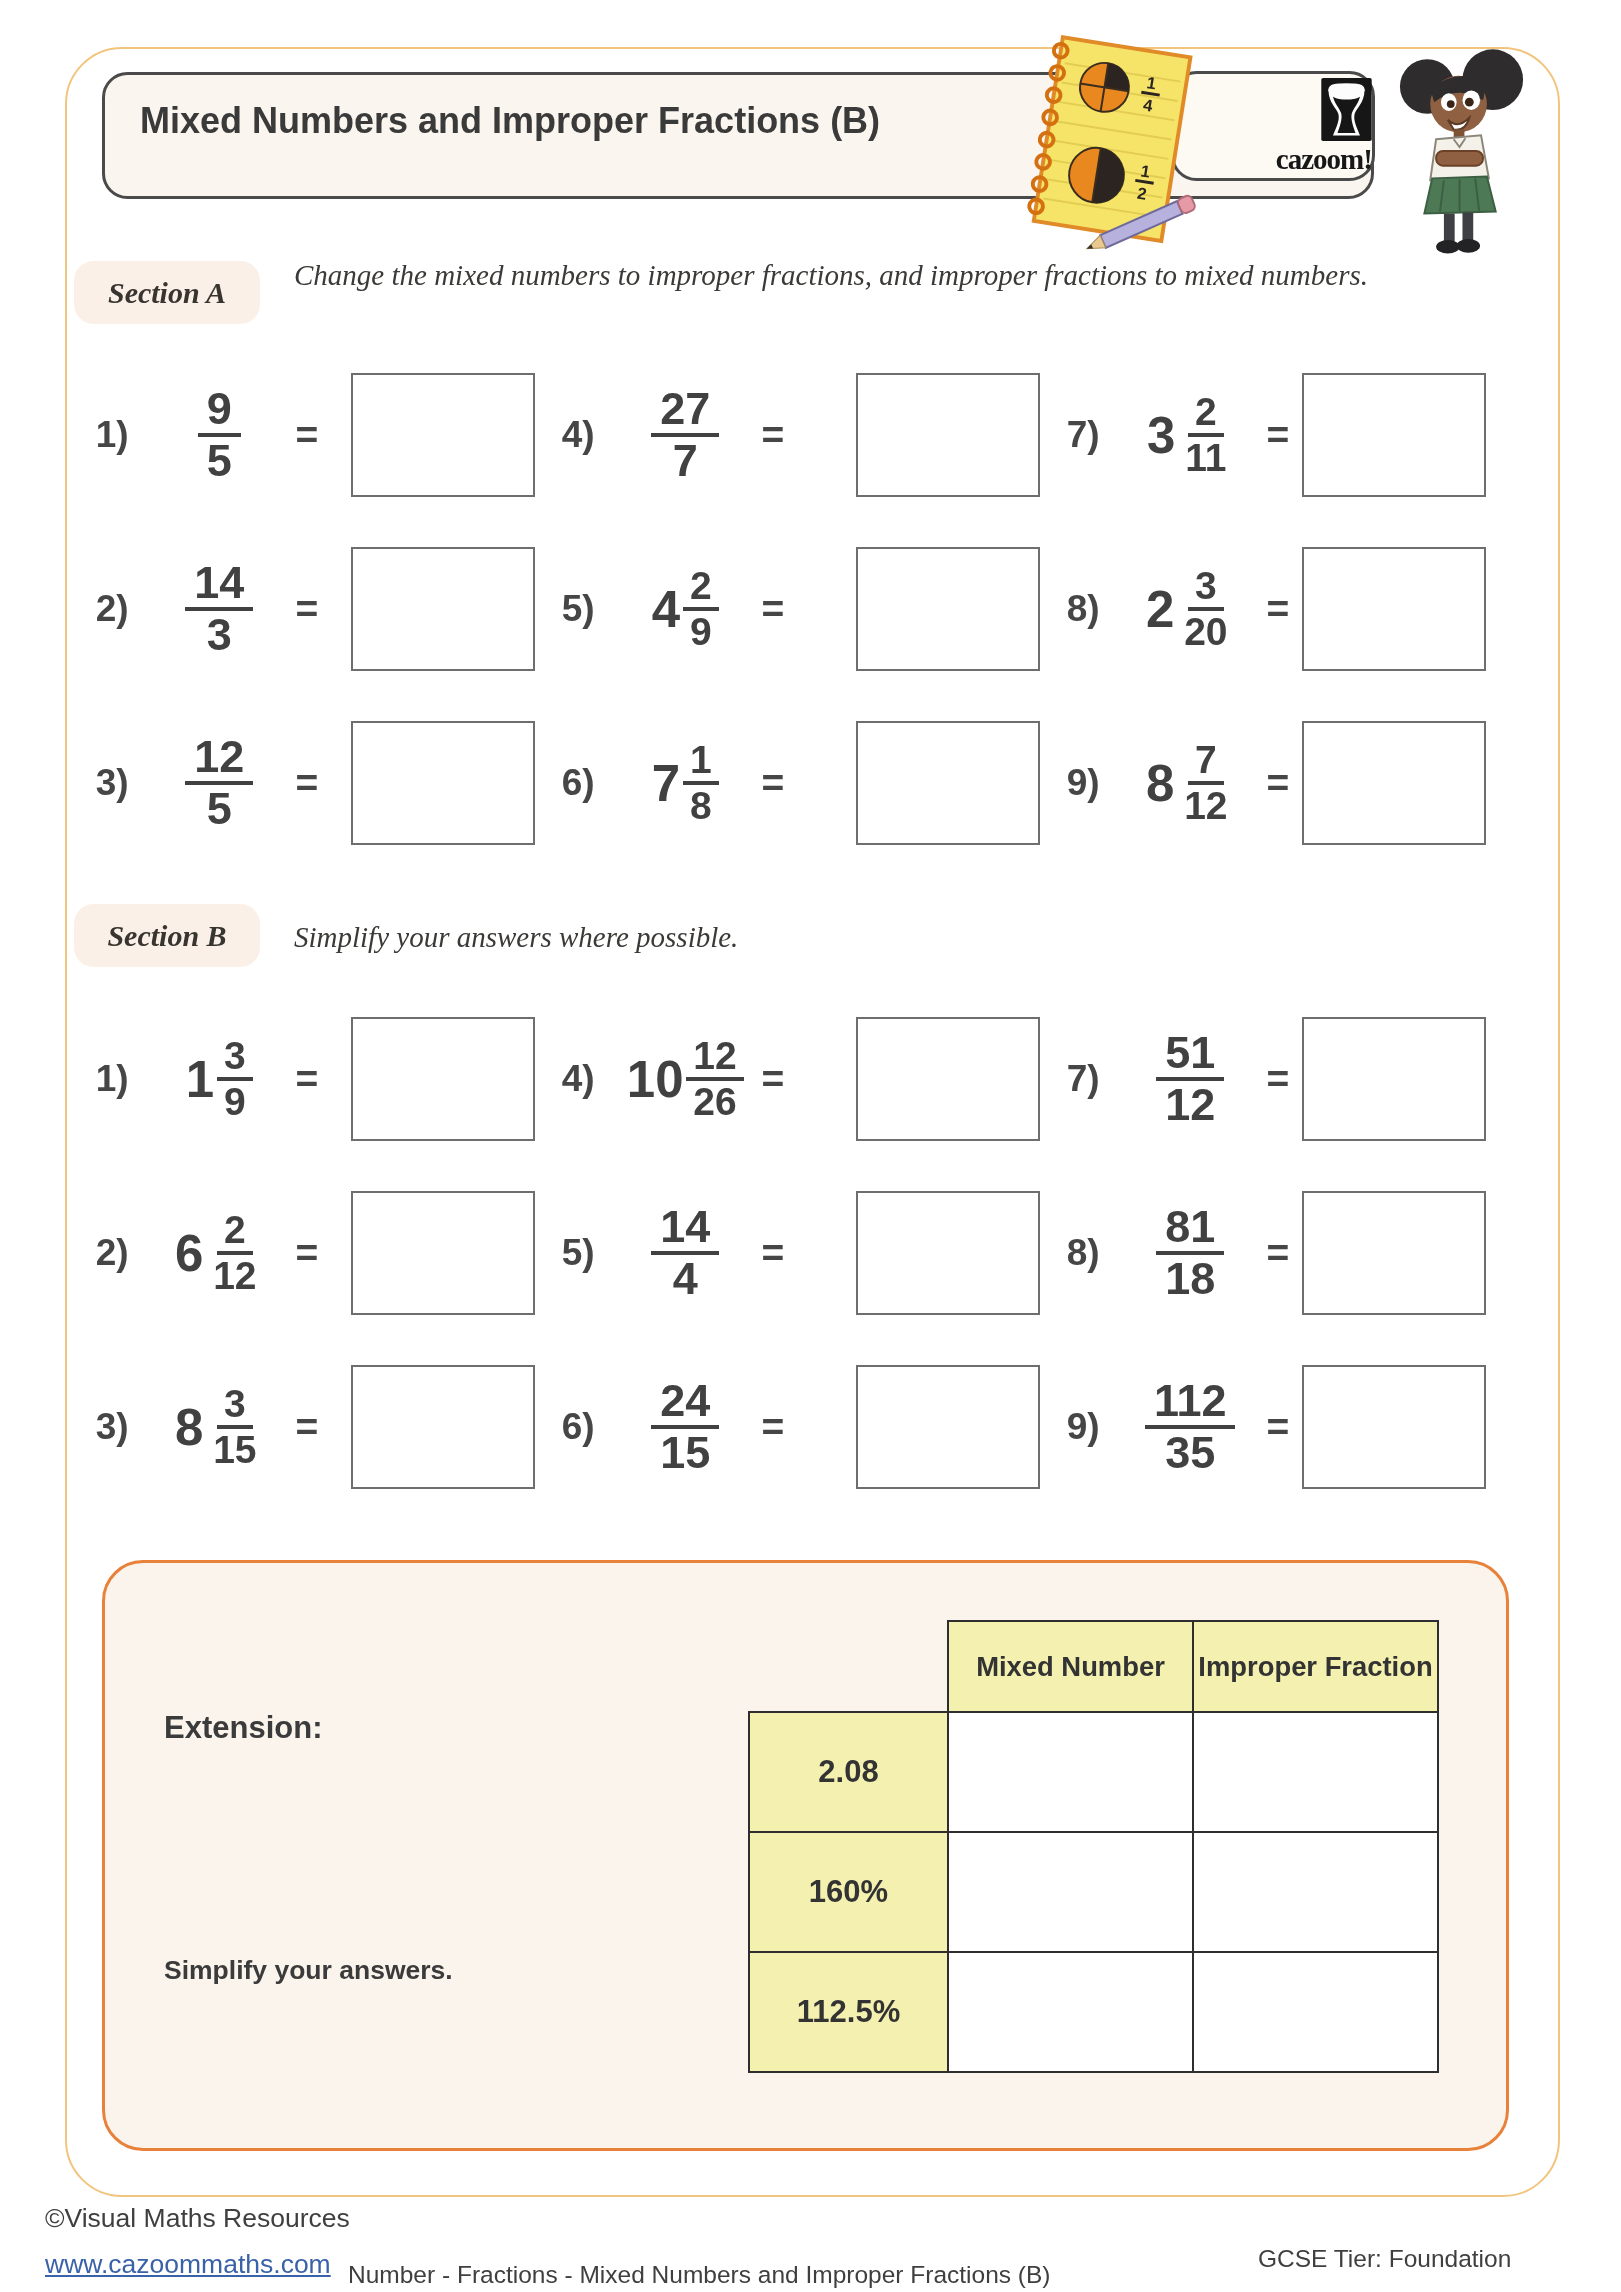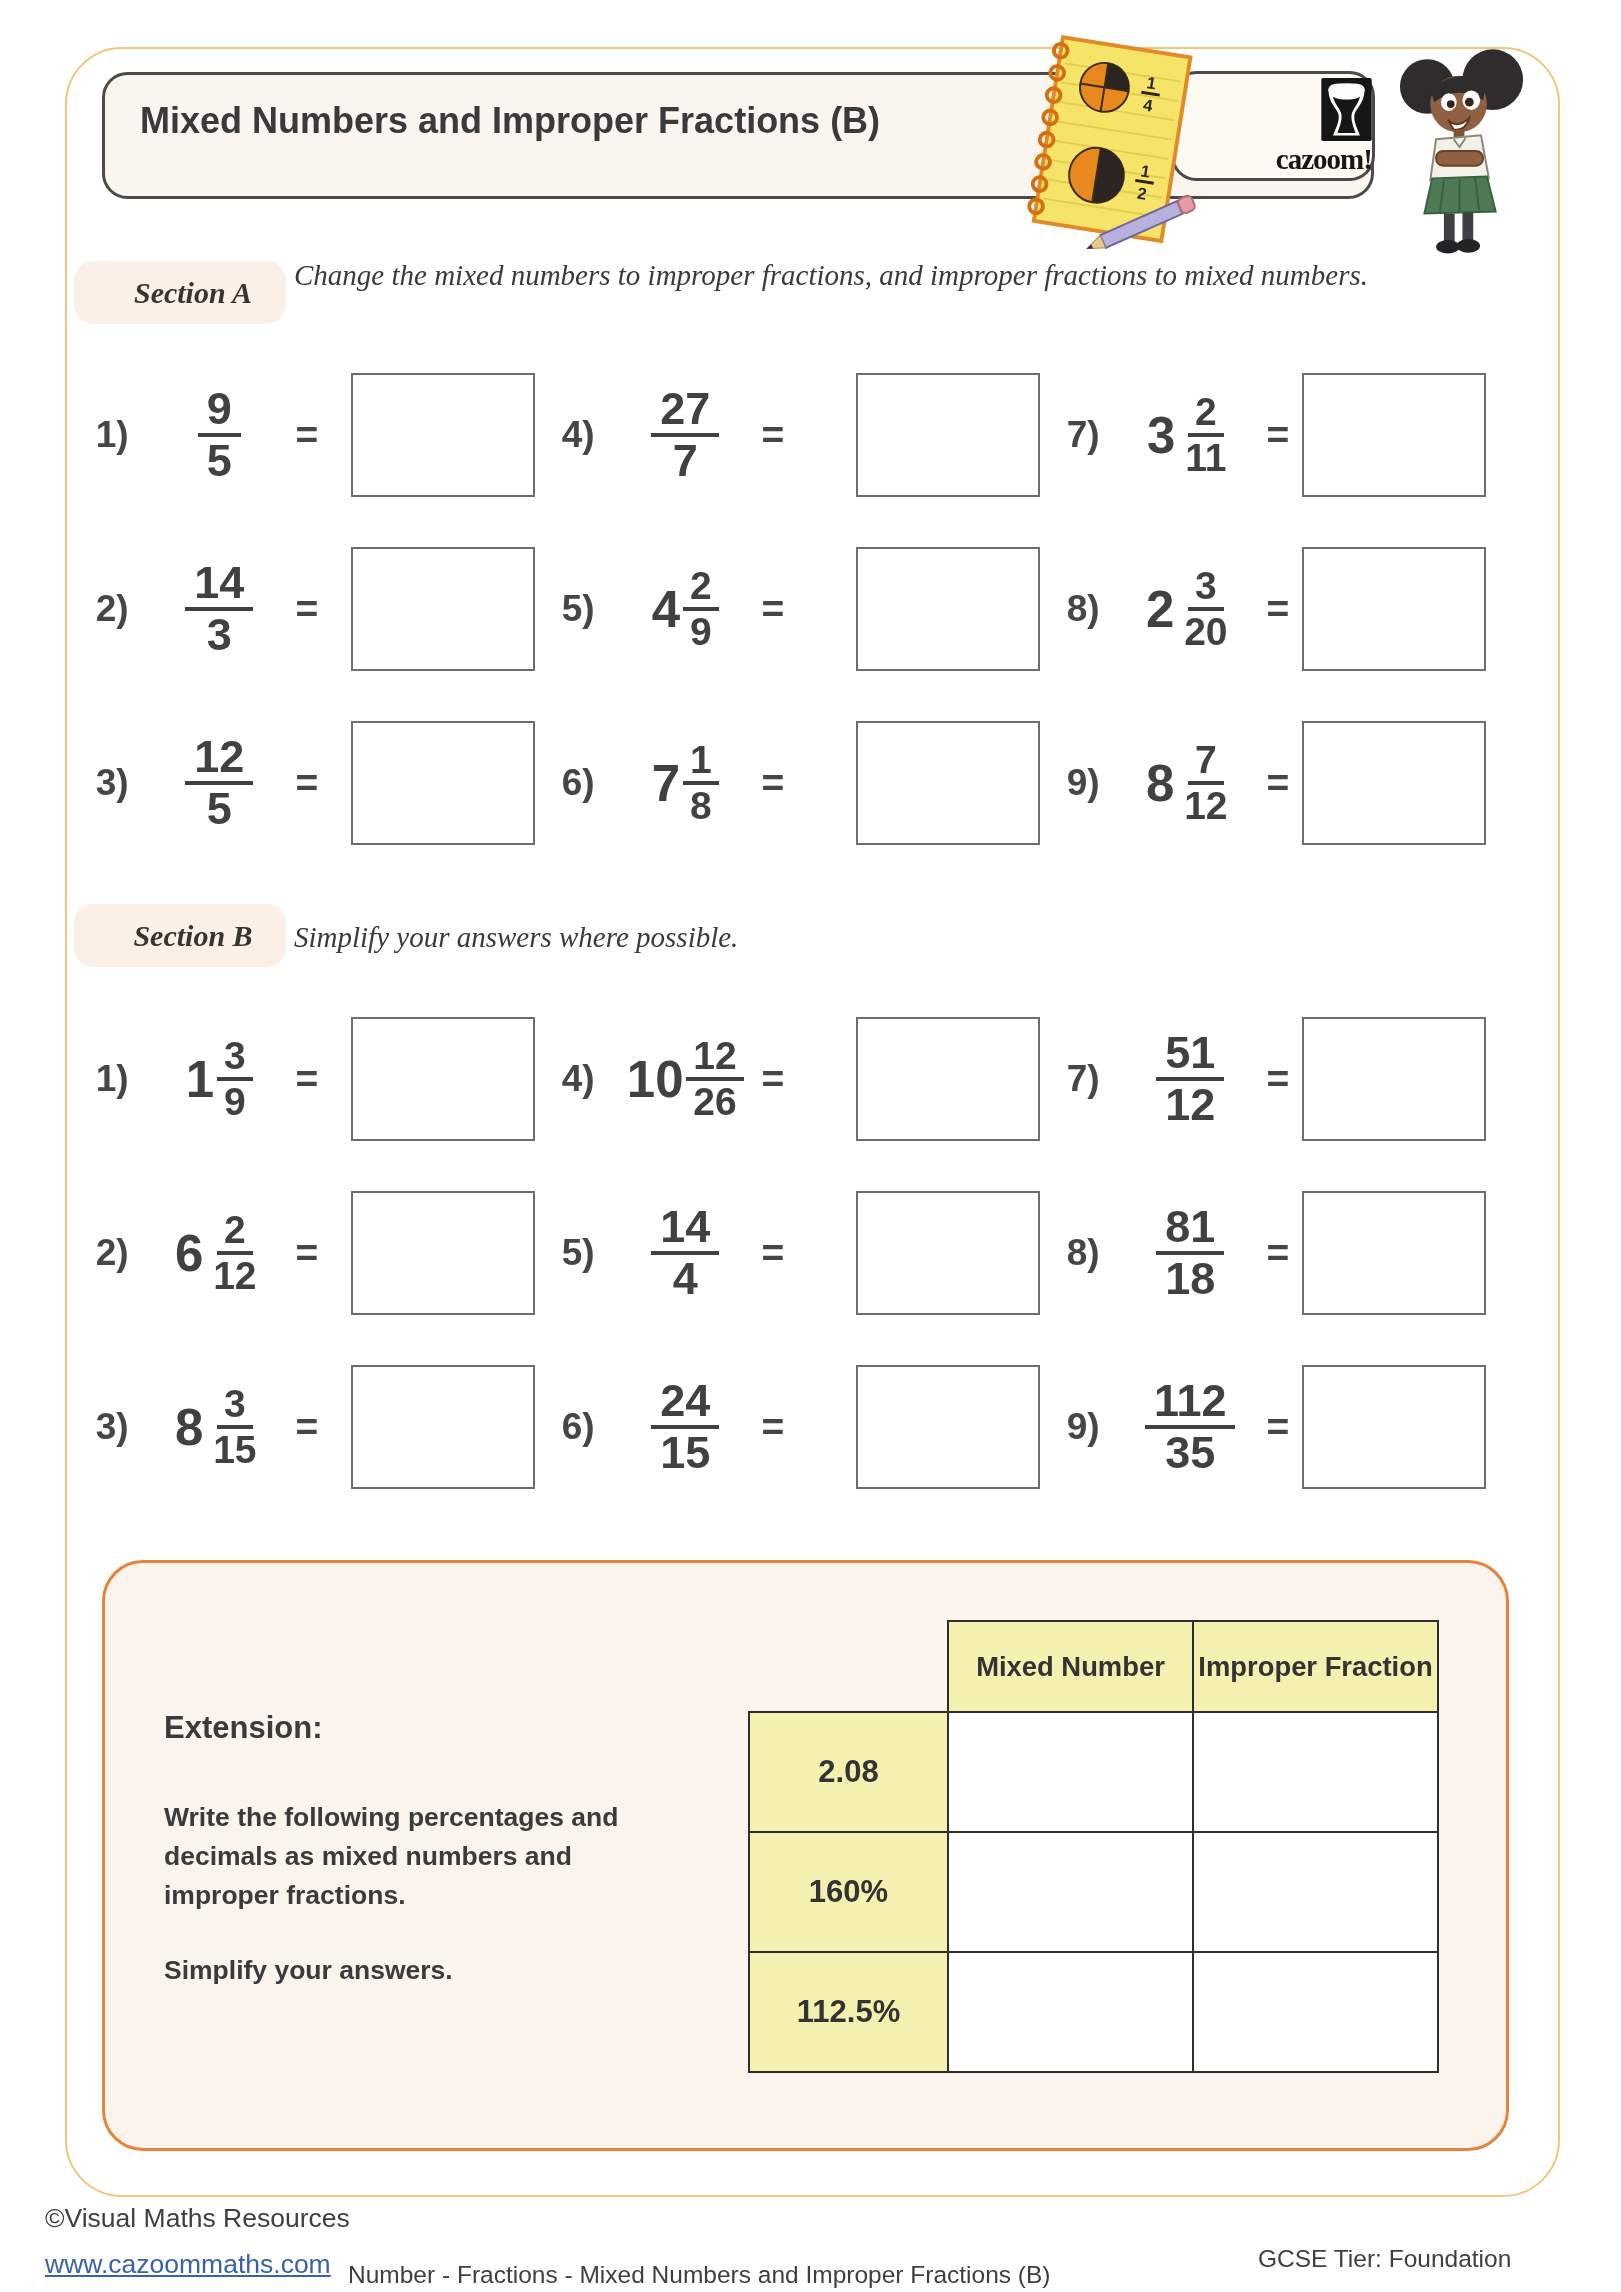--- a/index.html
+++ b/index.html
@@ -32,21 +32,21 @@
     font-family:"Liberation Serif",serif;font-weight:bold;font-size:29px;color:#171717;
     letter-spacing:-1px;margin-top:2px;
   }
   .notepad{position:absolute;left:1017px;top:33px;width:201px;height:225px;z-index:4;}
   .student{position:absolute;left:1397px;top:47px;width:129px;height:208px;z-index:4;}
   
   .sec-label{
     position:absolute;left:74px;width:186px;height:63px;background:#fbf0e7;border-radius:19.6px;
     display:flex;align-items:center;justify-content:center;
     font-family:"Liberation Serif",serif;font-style:italic;font-weight:bold;
-    font-size:30px;color:#38342f;padding-left:26px;
+    font-size:30px;color:#38342f;
   }
   .sec-label-a{top:261px;}
   .sec-label-b{top:904px;}
   .instruction{
     position:absolute;left:294px;width:1108px;
     font-family:"Liberation Serif",serif;font-style:italic;font-size:29px;color:#3c3a37;
     line-height:36px;
   }
   .instruction-a{top:257px;}
   .instruction-b{top:919px;}
@@ -412,21 +412,20 @@
           <span class="fd">35</span>
         </span>
       </span>
     <span class="eq">=</span>
     <div class="ansbox"></div>
   </div>
 </div>
 
 <div class="extension-box">
   <div class="ext-heading">Extension:</div>
-  <div class="ext-body1">Write the following percentages and decimals as mixed numbers and improper fractions.</div>
   <div class="ext-body2">Simplify your answers.</div>
   <table class="ext-table">
     <tbody>
         <tr class="hrow">
       <td class="corner"></td>
       <th>Mixed Number</th>
       <th>Improper Fraction</th>
     </tr>
     <tr>
       <td class="rowlab">2.08</td>

